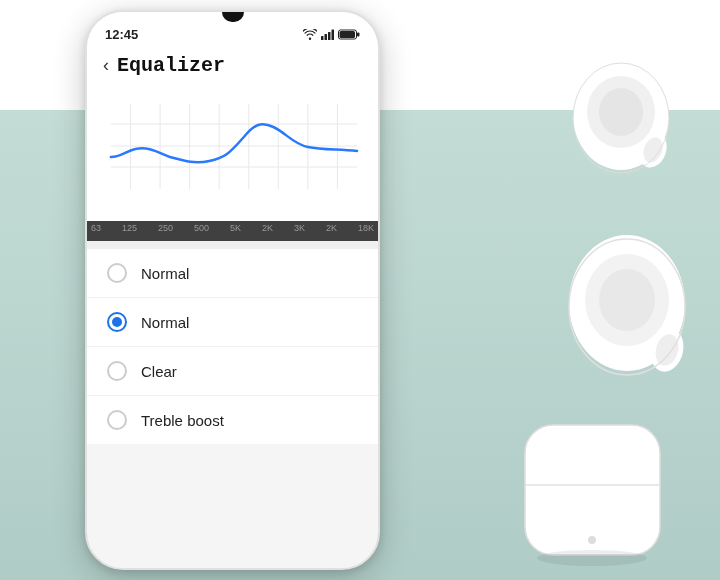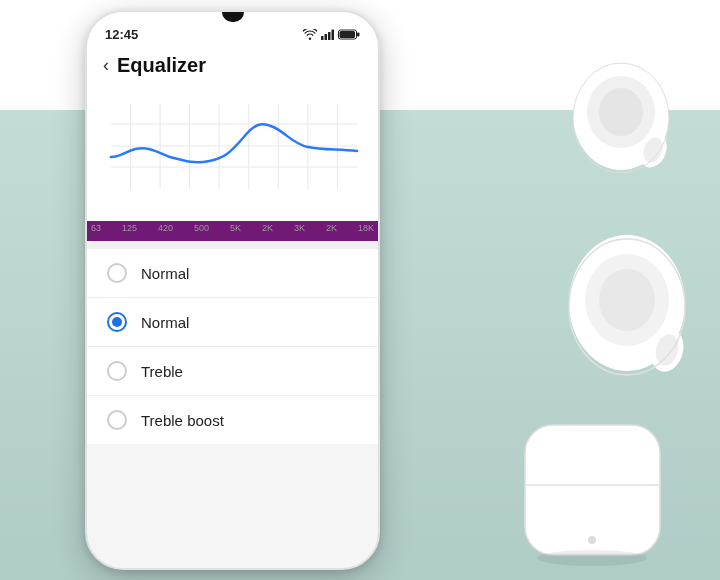--- a/index.html
+++ b/index.html
@@ -91,39 +91,40 @@
     .back-arrow {
       font-size: 18px;
       color: #333;
       cursor: pointer;
     }
 
     .header-title {
       font-size: 20px;
       font-weight: 700;
       color: #111;
+      font-family: Liberation Mono, monospace;
     }
 
     
     .chart-area {
       background: white;
       margin: 0;
       padding: 10px 14px 8px 14px;
     }
 
     .eq-chart {
       width: 100%;
       height: 110px;
     }
 
     .chart-labels {
       display: flex;
       justify-content: space-between;
       padding: 2px 4px 8px 4px;
-      background: #701a75;
+      background: #404040;
     }
 
     .chart-label {
       font-size: 9px;
       color: #999;
     }
 
     
     .divider {
       height: 8px;
@@ -234,21 +235,21 @@
       <line x1="10" y1="47" x2="260" y2="47" stroke="#e8e8e8" stroke-width="1"></line>
       <line x1="10" y1="68" x2="260" y2="68" stroke="#e8e8e8" stroke-width="1"></line>
 
       <path d="M 10,58 C 20,58 25,52 35,50 C 50,47 60,55 70,58 C 85,62 95,65 110,62 C 125,59 130,55 145,38 C 155,26 162,22 175,28 C 188,34 195,45 210,48 C 225,51 240,50 260,52" fill="none" stroke="#2979ff" stroke-width="2.5" stroke-linecap="round" stroke-linejoin="round"></path>
     </svg>
   </div>
 
   <div class="chart-labels">
     <span class="chart-label">63</span>
     <span class="chart-label">125</span>
-    <span class="chart-label">420</span>
+    <span class="chart-label">250</span>
     <span class="chart-label">500</span>
     <span class="chart-label">5K</span>
     <span class="chart-label">2K</span>
     <span class="chart-label">3K</span>
     <span class="chart-label">2K</span>
     <span class="chart-label">18K</span>
   </div>
 
   <div class="divider"></div>
 
@@ -263,21 +264,21 @@
 
     <div class="option-item">
       <div class="radio-outer selected">
         <div class="radio-inner"></div>
       </div>
       <span class="option-label">Normal</span>
     </div>
 
     <div class="option-item">
       <div class="radio-outer"></div>
-      <span class="option-label">Treble</span>
+      <span class="option-label">Clear</span>
     </div>
 
     <div class="option-item">
       <div class="radio-outer"></div>
       <span class="option-label">Treble boost</span>
     </div>
 
   </div>
 </div>
 

